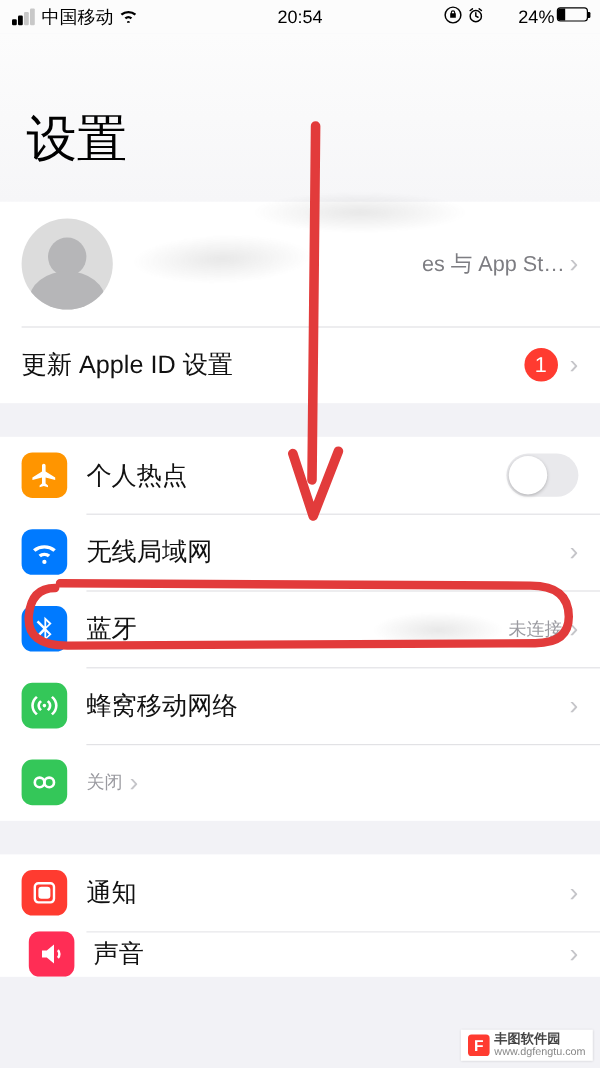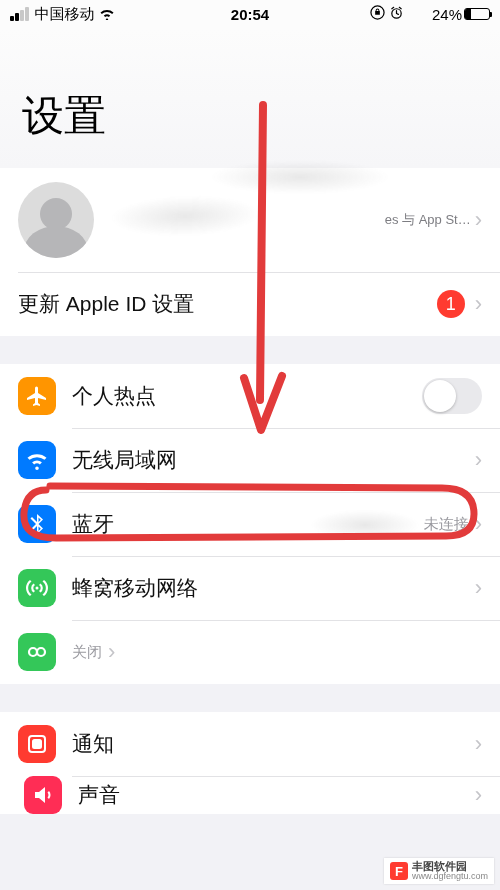--- a/index.html
+++ b/index.html
@@ -25,22 +25,22 @@
   }
   .status-left { display: flex; align-items: center; gap: 4px; }
   .status-right { display: flex; align-items: center; gap: 4px; }
   .signal-bars { display: flex; align-items: flex-end; gap: 1.5px; margin-right:2px;}
   .signal-bars span { width: 3.5px; background:#000; border-radius:1px;}
   .signal-bars span:nth-child(1){height:5px;}
   .signal-bars span:nth-child(2){height:8px;}
   .signal-bars span:nth-child(3){height:11px;background:#c8c8c8;}
   .signal-bars span:nth-child(4){height:14px;background:#c8c8c8;}
   .wifi-mini { font-size:15px; }
-  .status-center { position:absolute; left:50%; transform:translateX(-50%); font-weight:700;}
-  .battery { display:flex; align-items:center; gap:2px;margin-left:24px;}
+  .status-center { position:absolute; left:50%; transform:translateX(-50%); font-weight:400;}
+  .battery { display:flex; align-items:flex-start; gap:2px;margin-left:24px;}
   .battery-body { width:26px; height:12px; border:1px solid #000; border-radius:3px; position:relative;}
   .battery-body::after { content:""; position:absolute; right:-3px; top:3px; width:2px; height:5px; background:#000; border-radius:0 1px 1px 0;}
   .battery-fill { height:100%; width:24%; background:#000; border-radius:1.5px 0 0 1.5px;}
   
   .page-title {
     font-size: 42px;
     font-weight: 400;
     padding: 60px 22px 24px;
     background: #fcfcfc;
     background: linear-gradient(#fcfcfc, #f6f6f8);
@@ -100,21 +100,21 @@
     content:""; position:absolute; left:50%; top:16px;
     width:32px; height:32px; background:#b6b6b8; border-radius:50%;
     transform:translateX(-50%);
   }
   .avatar::after {
     content:""; position:absolute; left:50%; bottom:-18px;
     width:64px; height:50px; background:#b6b6b8; border-radius:50% 50% 0 0;
     transform:translateX(-50%);
   }
   .profile-text { flex:1; display:flex; flex-direction:column; gap:4px;}
-  .profile-sub { font-size:13px; color:#7d7d82;}
+  .profile-sub { font-size:18px; color:#7d7d82;}
   .smudge {
     background: radial-gradient(ellipse at center, rgba(100,100,100,.15), rgba(100,100,100,0) 70%);
     filter: blur(1px);
   }
   .smudge1 { position:absolute; left:110px; top:196px; width:150px; height:40px; transform:rotate(-2deg);}
   .smudge2 { position:absolute; left:210px; top:160px; width:180px; height:34px;}
   .smudge3 { position:absolute; left:310px; top:510px; width:110px; height:30px;}
   
   .annotation-arrow {
     position:absolute;

